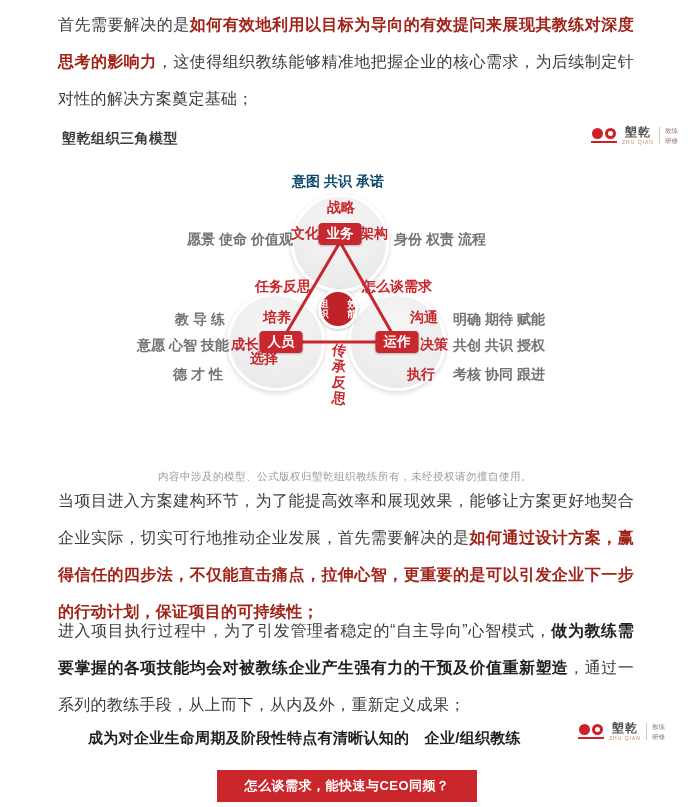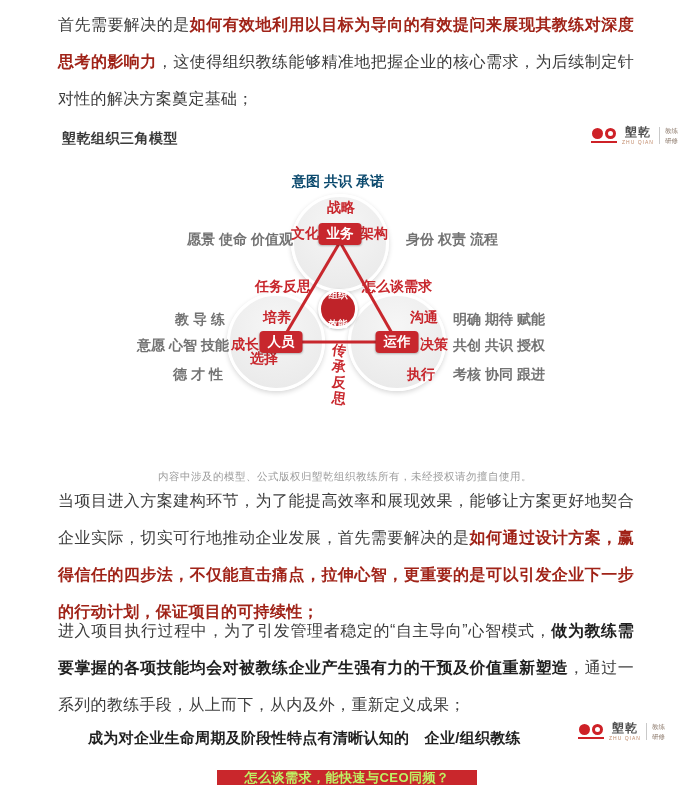--- a/index.html
+++ b/index.html
@@ -54,21 +54,21 @@
   .tag-box {
     position:absolute; transform:translate(-50%,-50%); z-index:4;
     background:#c8272d; color:#fff; font-weight:bold; font-size:13.5px;
     padding:2px 8px; border-radius:4px; white-space:nowrap;
     box-shadow:0 1px 2px rgba(0,0,0,.25);
   }
   .hub {
     position:absolute; left:338px; top:141px; transform:translate(-50%,-50%); z-index:4;
     width:40px; height:40px; border-radius:50%;
     background:#bf2329; border:3px solid #fff;
-    display:flex; flex-direction:column; align-items:center; justify-content:center;
+    display:flex; flex-direction:row; align-items:center; justify-content:center;
     color:#fff; font-weight:bold; font-size:9.5px; line-height:10px;
     box-shadow:0 1px 3px rgba(0,0,0,.25);
     gap:19px;
   }
   .diagram-top-caption {
     position:absolute; left:338px; top:14px; transform:translate(-50%,-50%); z-index:3;
     font-size:14px; font-weight:bold; color:#0c4a6e; white-space:nowrap;
   }
   .legacy-char {
     position:absolute; transform:translate(-50%,-50%) rotate(8deg); z-index:3;
@@ -79,23 +79,23 @@
     position:absolute; left:0; top:434px; width:690px; text-align:center;
     font-size:10.5px; color:#9b9b9b; letter-spacing:.5px;margin-top:36px;
   }
 
   .closing-line {
     position:absolute; left:88px; top:729px;
     font-size:15px; font-weight:bold; color:#1f1f1f; letter-spacing:.3px;
   }
 
   .cta-banner {
-    position:absolute; left:217px; top:770px; width:260px; height:15px;
+    position:absolute; left:217px; top:770px; width:260px; height:32px;
     background:#c9272c; display:flex; align-items:center; justify-content:center;
-    color:#bef264; font-weight:bold; font-size:13px; letter-spacing:.5px; cursor:pointer;
+    color:#ffffff; font-weight:bold; font-size:13px; letter-spacing:.5px; cursor:pointer;
   }
 </style>
 </head>
 <body>
 
 <p class="para" style="top:6px"><span>首先需要解决的是</span><span class="em-red">如何有效地利用以目标为导向的有效提问来展现其教练对深度思考的影响力</span><span>，这使得组织教练能够精准地把握企业的核心需求，为后续制定针对性的解决方案奠定基础；</span></p>
 
 <div class="section-title">塱乾组织三角模型</div>
 
 <div class="logo" style="left:591px; top:126px">
@@ -152,21 +152,21 @@
   <div class="c-label" style="left:434px; top:177px">决策</div>
   <div class="c-label" style="left:421px; top:207px">执行</div>
   <div class="tag-box" style="left:397px; top:174px">运作</div>
 
   <div class="legacy-char" style="left:339px; top:183px">传</div>
   <div class="legacy-char" style="left:339px; top:199px">承</div>
   <div class="legacy-char" style="left:339px; top:215px">反</div>
   <div class="legacy-char" style="left:339px; top:231px">思</div>
 
   <div class="s-label" style="left:240px; top:72px">愿景 使命 价值观</div>
-  <div class="s-label" style="left:452px; top:72px">身份 权责 流程</div>
+  <div class="s-label" style="left:440px; top:72px">身份 权责 流程</div>
   <div class="s-label" style="left:200px; top:152px">教 导 练</div>
   <div class="s-label" style="left:183px; top:178px">意愿 心智 技能</div>
   <div class="s-label" style="left:198px; top:207px">德 才 性</div>
   <div class="s-label" style="left:499px; top:152px">明确 期待 赋能</div>
   <div class="s-label" style="left:499px; top:178px">共创 共识 授权</div>
   <div class="s-label" style="left:499px; top:207px">考核 协同 跟进</div>
 </div>
 
 <div class="model-caption">内容中涉及的模型、公式版权归塱乾组织教练所有，未经授权请勿擅自使用。</div>
 

